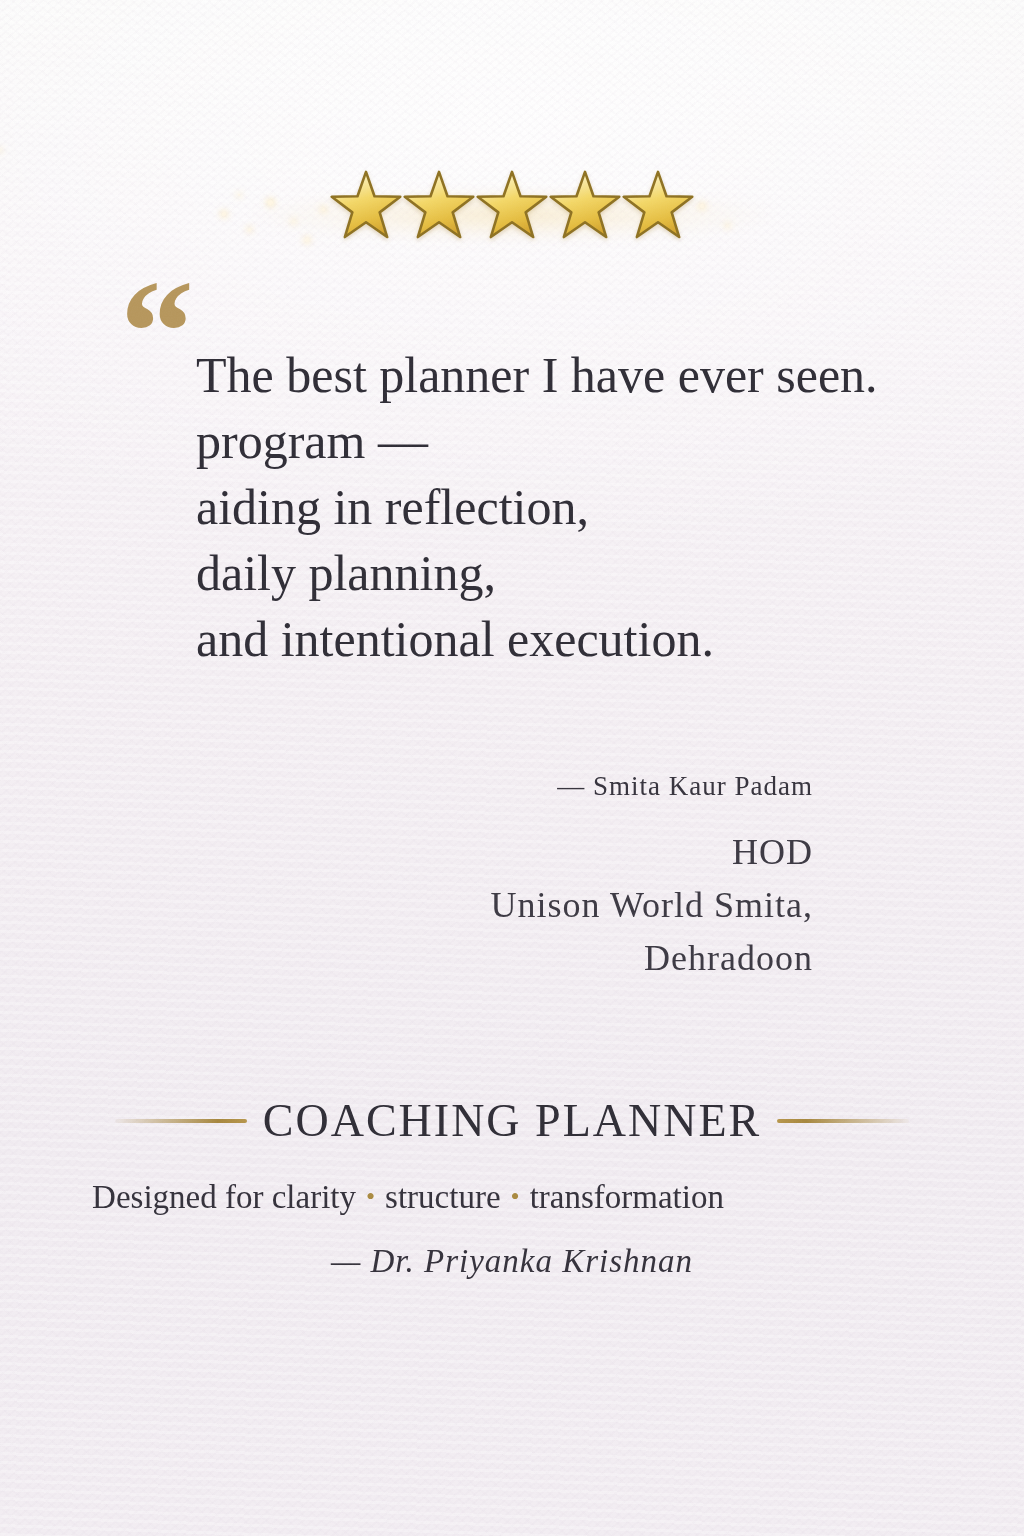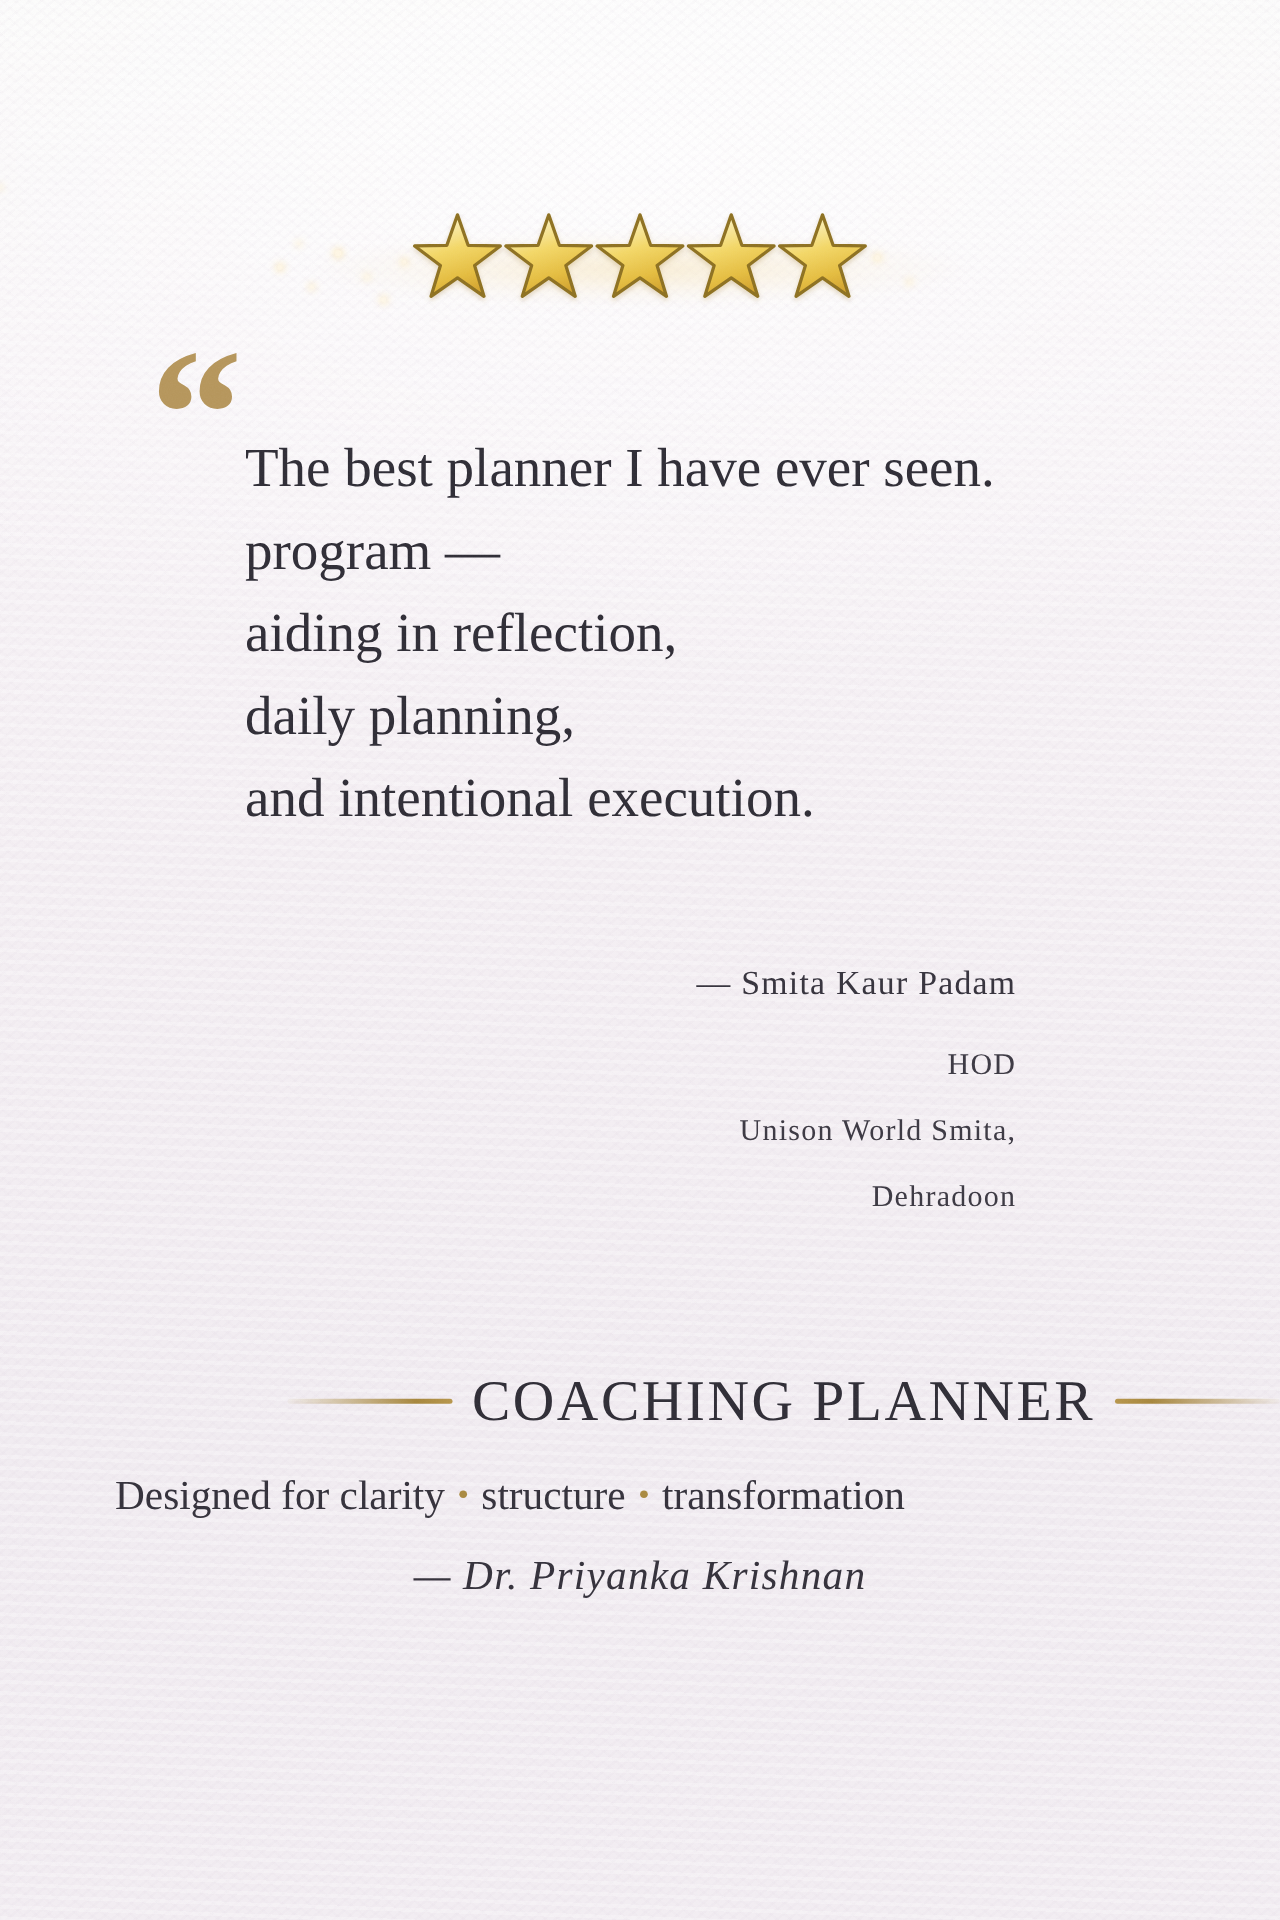--- a/index.html
+++ b/index.html
@@ -59,37 +59,37 @@
 
   
   .quote-mark {
     position: absolute; left: 120px; top: 258px;
     font-size: 148px; line-height: 1; font-weight: bold;
     color: #b5955a;
     letter-spacing: -6px;
   }
   .quote-text {
     position: absolute; left: 196px; top: 342px; width: 700px;
-    font-size: 44px; line-height: 66px;
+    font-size: 50px; line-height: 66px;
     color: #2d2b34;
   }
   .quote-line { white-space: nowrap; }
 
   
   .attribution {
     position: absolute; right: 211px; top: 762px;
     text-align: right; color: #34313b;
   }
   .attribution .name { font-size: 27px; line-height: 48px; letter-spacing: 1px; margin-bottom: 16px; }
-  .attribution .sub  { font-size: 24px; line-height: 53px; letter-spacing: 1px; color: #3a3741; }
+  .attribution .sub  { font-size: 36px; line-height: 53px; letter-spacing: 1px; color: #3a3741; }
 
   
   .title-row {
     position: absolute; left: 0; top: 1094px; width: 1024px;
-    display: flex; align-items: center; justify-content: flex-end; gap: 16px;
+    display: flex; align-items: center; justify-content: center; gap: 16px;
   }
   .gold-line { height: 3.5px; width: 132px; border-radius: 3px; }
   .gold-line.left  { background: linear-gradient(90deg, rgba(165,133,59,0.05), #a5853b 78%, #b6954a); }
   .gold-line.right { background: linear-gradient(270deg, rgba(165,133,59,0.05), #a5853b 78%, #b6954a); }
   .product-title {
     font-size: 46px; line-height: 54px; letter-spacing: 2px;
     color: #2d2b34; white-space: nowrap;
   }
 
   

